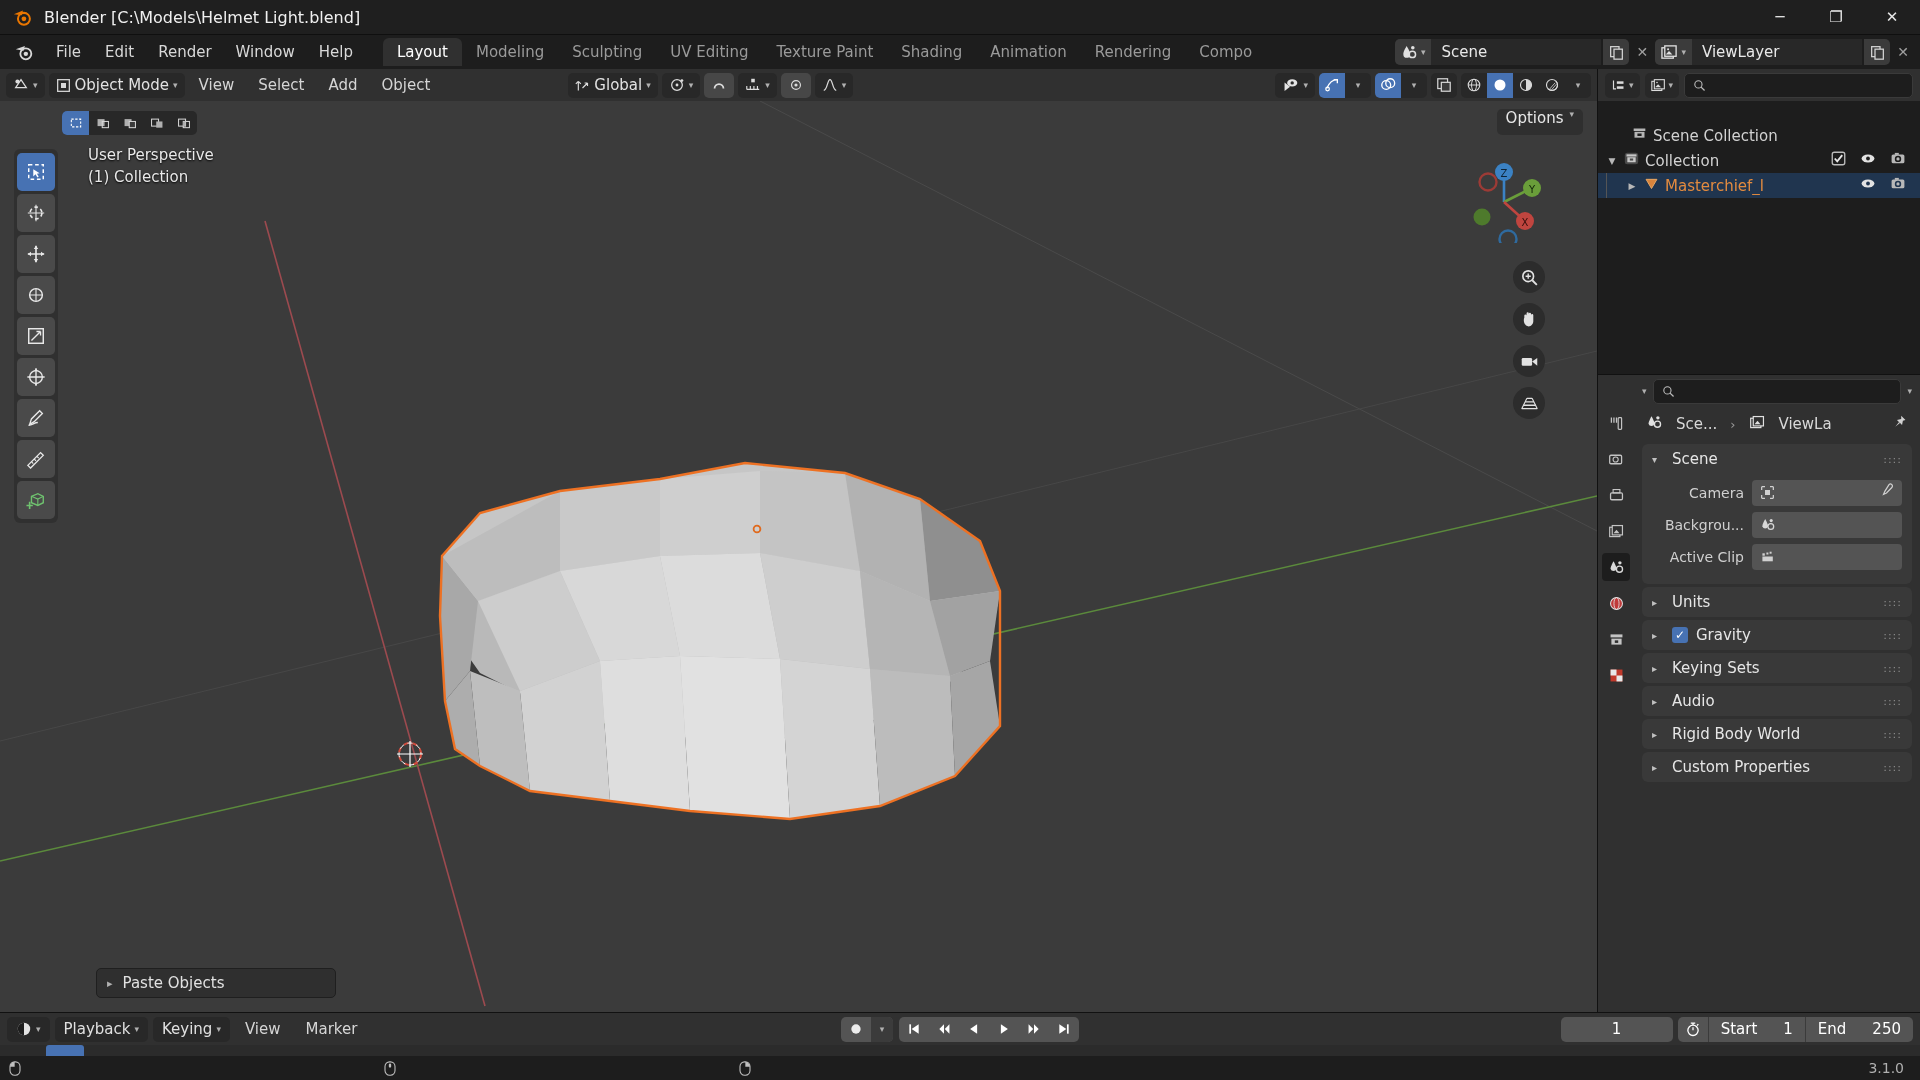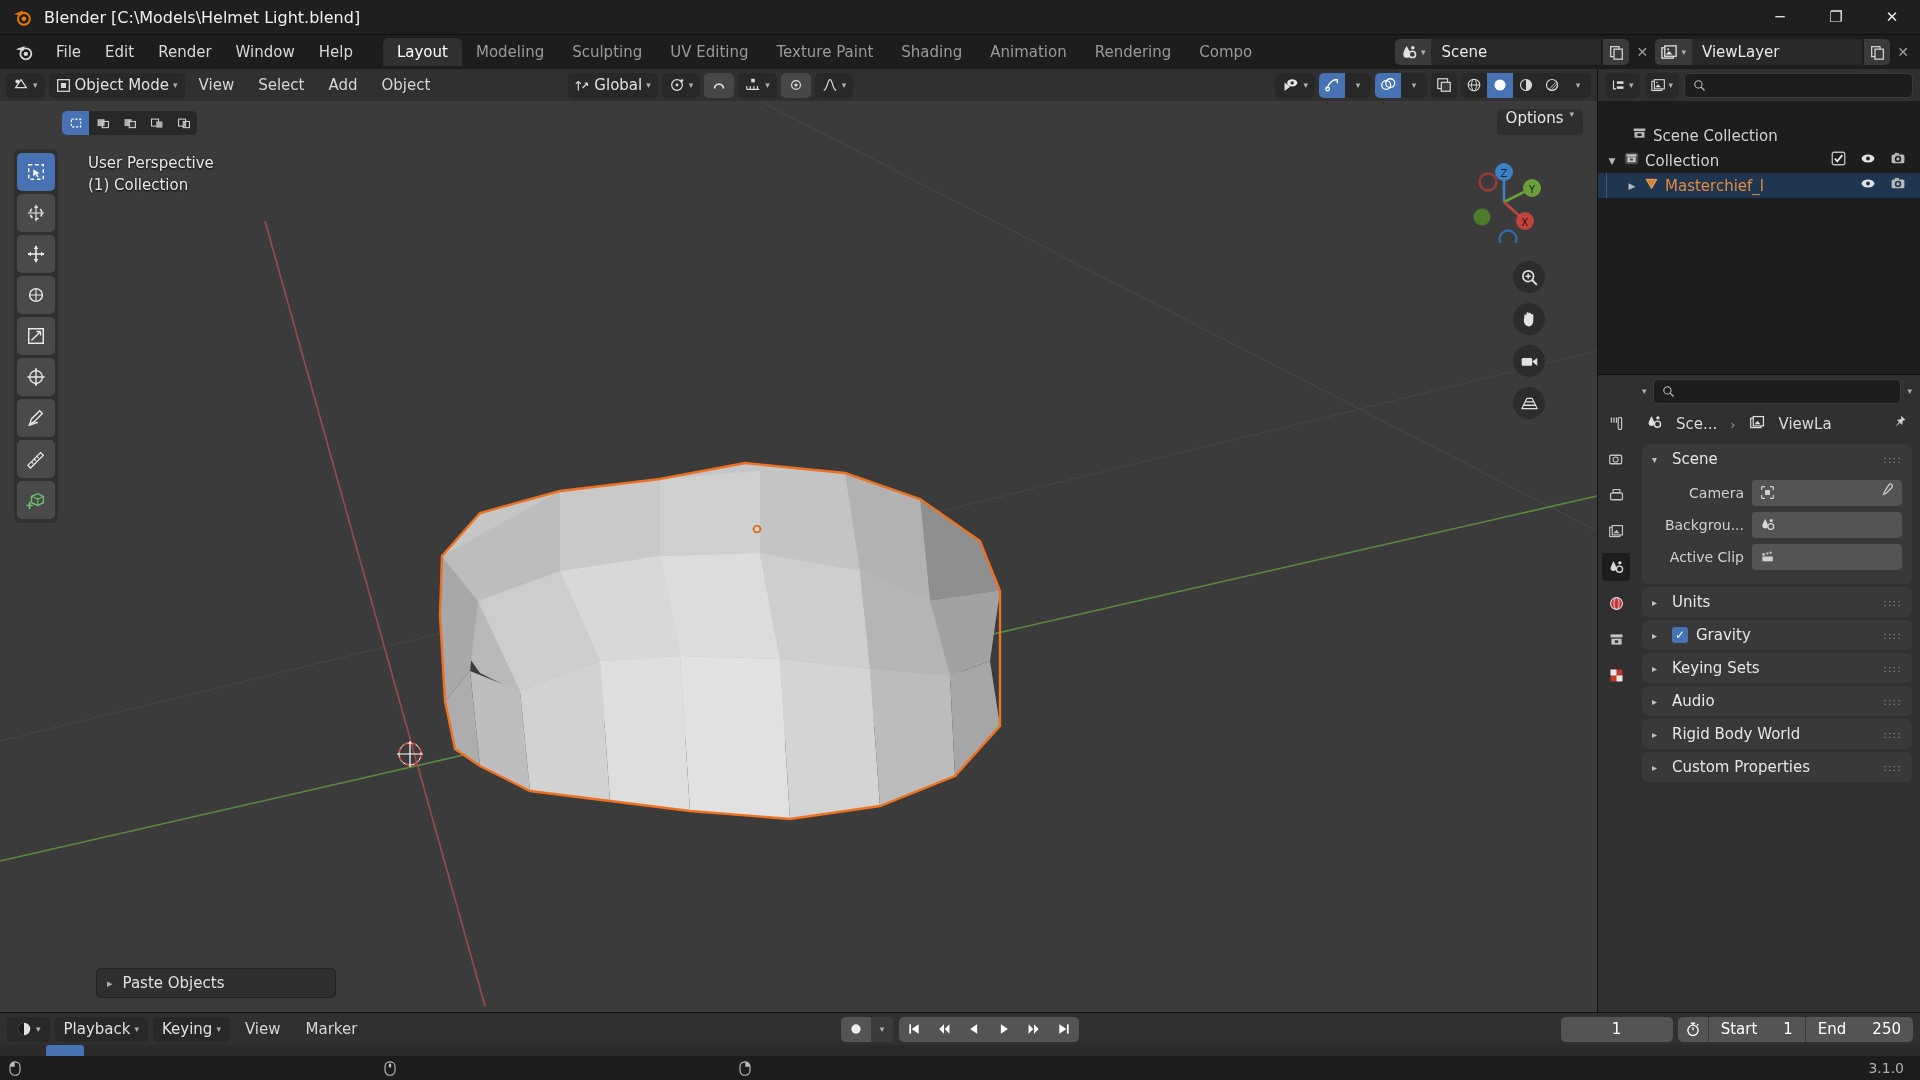--- a/index.html
+++ b/index.html
@@ -50,21 +50,21 @@
   .chev{font-size:9px;color:#b0b0b0;}
   .seg{display:flex;background:#282828;border-radius:5px;height:25px;overflow:hidden;}
   .seg > div{width:26px;height:25px;display:flex;align-items:center;justify-content:center;}
   .seg > div.on{background:#4772b3;}
   .vph-right{margin-left:auto;display:flex;align-items:center;gap:4px;}
 
   
   #viewport{position:absolute;left:0;right:0;top:32px;bottom:0;background:#3b3b3b;
     overflow:hidden;}
   #vpsvg{position:absolute;inset:0;}
-  #vp-text{position:absolute;left:88px;top:52px;font-size:15px;color:#e9e9e9;
+  #vp-text{position:absolute;left:88px;top:44px;font-size:15px;color:#e9e9e9;
     line-height:1.45;text-shadow:0 1px 2px #000;pointer-events:none;}
   #toolbar{position:absolute;left:14px;top:48px;width:44px;background:#28282896;
     border-radius:6px;padding:4px 0;display:flex;flex-direction:column;gap:3px;align-items:center;}
   .tool{width:38px;height:38px;border-radius:5px;background:#4a4a4a;display:flex;
     align-items:center;justify-content:center;}
   .tool.sel{background:#4772b3;}
   #selmodes{position:absolute;left:62px;top:10px;display:flex;background:#282828;
     border-radius:5px;overflow:hidden;}
   #selmodes > div{width:27px;height:24px;display:flex;align-items:center;justify-content:center;}
   #selmodes > div.on{background:#4772b3;}

